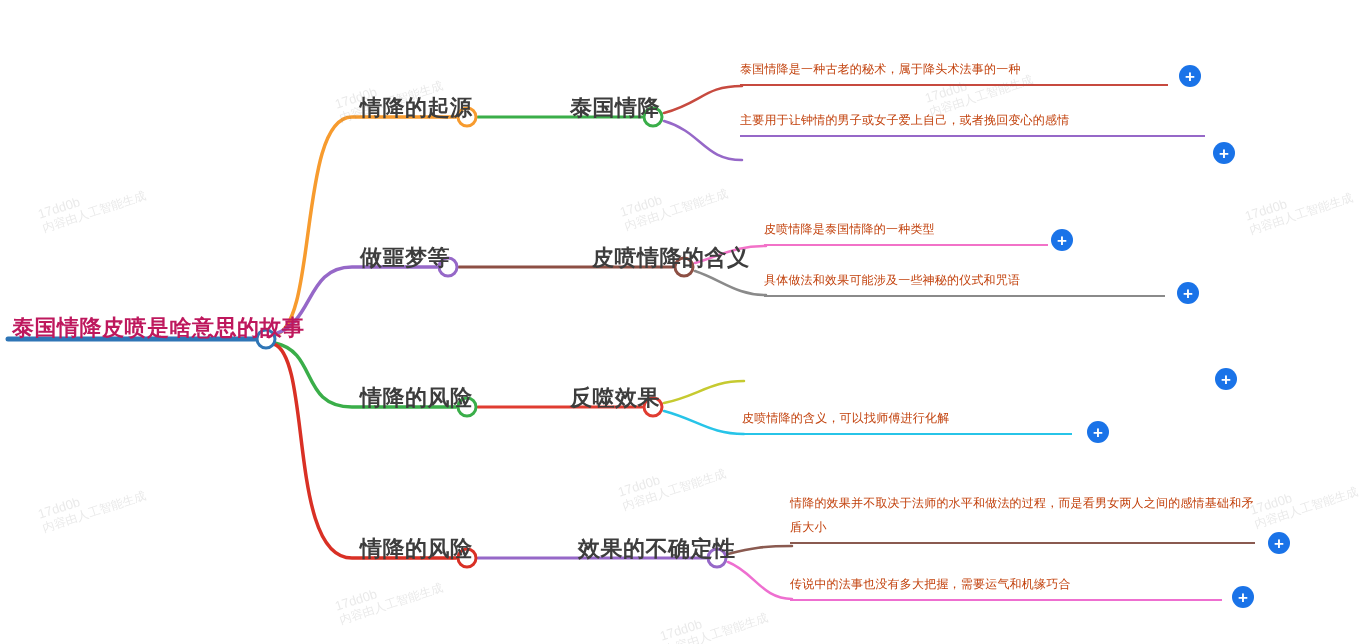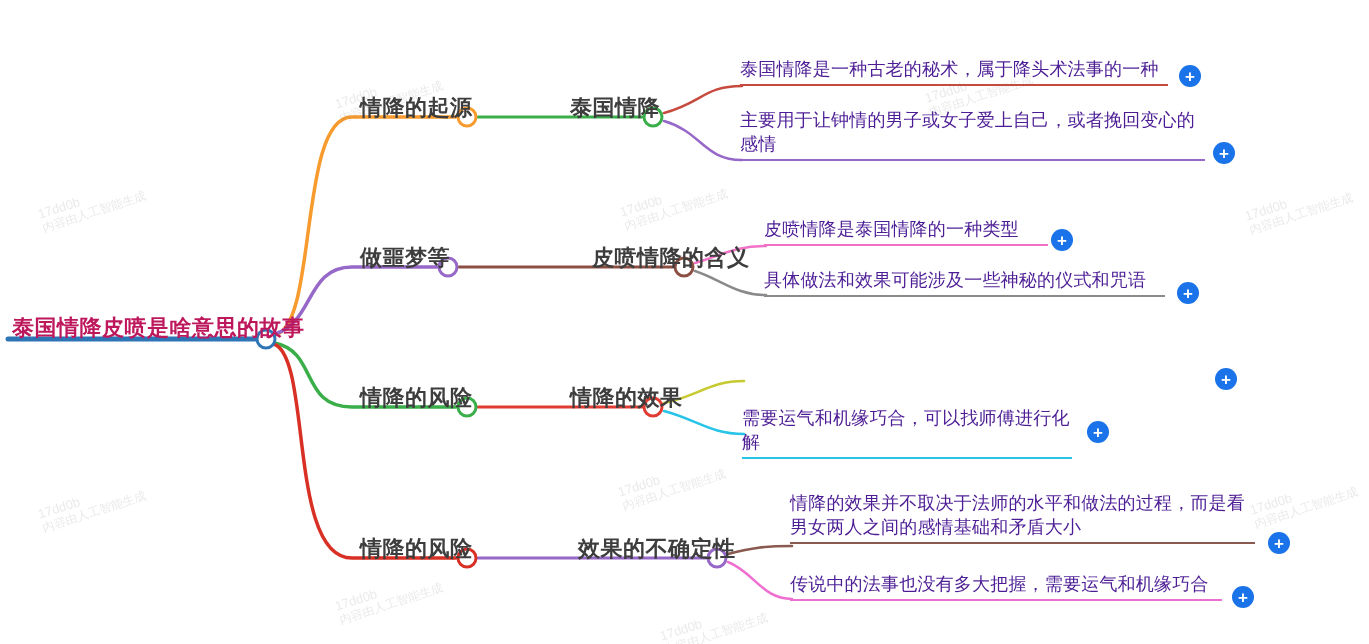--- a/index.html
+++ b/index.html
@@ -3,21 +3,21 @@
 <meta charset="utf-8">
 <style>
   html,body{margin:0;padding:0;background:#fff;}
   body{width:1369px;height:644px;position:relative;overflow:hidden;
        font-family:"Liberation Sans","DejaVu Sans",sans-serif;}
   #canvas{position:absolute;inset:0;width:1369px;height:644px;}
   svg{position:absolute;left:0;top:0;}
   .abs{position:absolute;}
   .root-label{font-size:22px;font-weight:bold;color:#be185d;white-space:nowrap;letter-spacing:.5px;}
   .branch-label{font-size:22px;font-weight:bold;color:#3d3d3d;white-space:nowrap;letter-spacing:.5px;}
-  .leaf{font-size:18px;line-height:24px;color:#4c1d95;word-break:break-all;
+  .leaf{font-size:12px;line-height:24px;color:#c2410c;word-break:break-all;
         padding-bottom:3px;letter-spacing:.2px;}
   .u-red1{border-bottom:2.5px solid #c74a3f;}
   .u-purple{border-bottom:2.5px solid #9668c8;}
   .u-pink{border-bottom:2.5px solid #f272c8;}
   .u-gray{border-bottom:2.5px solid #8a8a8a;}
   .u-olive{border-bottom:2.5px solid #c6ca30;}
   .u-cyan{border-bottom:2.5px solid #27c4e8;}
   .u-brown{border-bottom:2.5px solid #8a5a50;}
   .u-pink2{border-bottom:2.5px solid #ee6fd0;}
   .plus{width:22px;height:22px;border-radius:50%;background:#1a73e8;color:#fff;
@@ -67,29 +67,29 @@
     <circle cx="717" cy="558" r="9" fill="#fff" stroke="#9668c8" stroke-width="3"></circle>
   </svg>
 
   <div class="abs root-label" style="left:12px;top:313px;">泰国情降皮喷是啥意思的故事</div>
 
   <div class="abs branch-label" style="left:360px;top:93px;">情降的起源</div>
   <div class="abs branch-label" style="left:570px;top:93px;">泰国情降</div>
   <div class="abs branch-label" style="left:360px;top:243px;">做噩梦等</div>
   <div class="abs branch-label" style="left:548px;top:243px;margin-left:44px;">皮喷情降的含义</div>
   <div class="abs branch-label" style="left:360px;top:383px;">情降的风险</div>
-  <div class="abs branch-label" style="left:570px;top:383px;">情降的效果</div>
+  <div class="abs branch-label" style="left:570px;top:383px;">反噬效果</div>
   <div class="abs branch-label" style="left:360px;top:534px;">情降的风险</div>
   <div class="abs branch-label" style="left:578px;top:534px;text-align:center;">效果的不确定性</div>
 
   <div class="abs leaf u-red1" style="left:740px;top:57px;width:428px;">泰国情降是一种古老的秘术，属于降头术法事的一种</div>
   <div class="abs leaf u-purple" style="left:740px;top:108px;width:465px;">主要用于让钟情的男子或女子爱上自己，或者挽回变心的感情</div>
   <div class="abs leaf u-pink" style="left:764px;top:217px;width:284px;">皮喷情降是泰国情降的一种类型</div>
   <div class="abs leaf u-gray" style="left:764px;top:268px;width:401px;">具体做法和效果可能涉及一些神秘的仪式和咒语</div>
-  <div class="abs leaf u-cyan" style="left:742px;top:406px;width:330px;">需要运气和机缘巧合，可以找师傅进行化解</div>
+  <div class="abs leaf u-cyan" style="left:742px;top:406px;width:330px;">皮喷情降的含义，可以找师傅进行化解</div>
   <div class="abs leaf u-brown" style="left:790px;top:491px;width:465px;">情降的效果并不取决于法师的水平和做法的过程，而是看男女两人之间的感情基础和矛盾大小</div>
   <div class="abs leaf u-pink2" style="left:790px;top:572px;width:432px;">传说中的法事也没有多大把握，需要运气和机缘巧合</div>
 
   <div class="abs plus" style="left:1179px;top:65px;">+</div>
   <div class="abs plus" style="left:1213px;top:142px;">+</div>
   <div class="abs plus" style="left:1051px;top:229px;">+</div>
   <div class="abs plus" style="left:1177px;top:282px;">+</div>
   <div class="abs plus" style="left:1215px;top:368px;">+</div>
   <div class="abs plus" style="left:1087px;top:421px;">+</div>
   <div class="abs plus" style="left:1268px;top:532px;">+</div>

